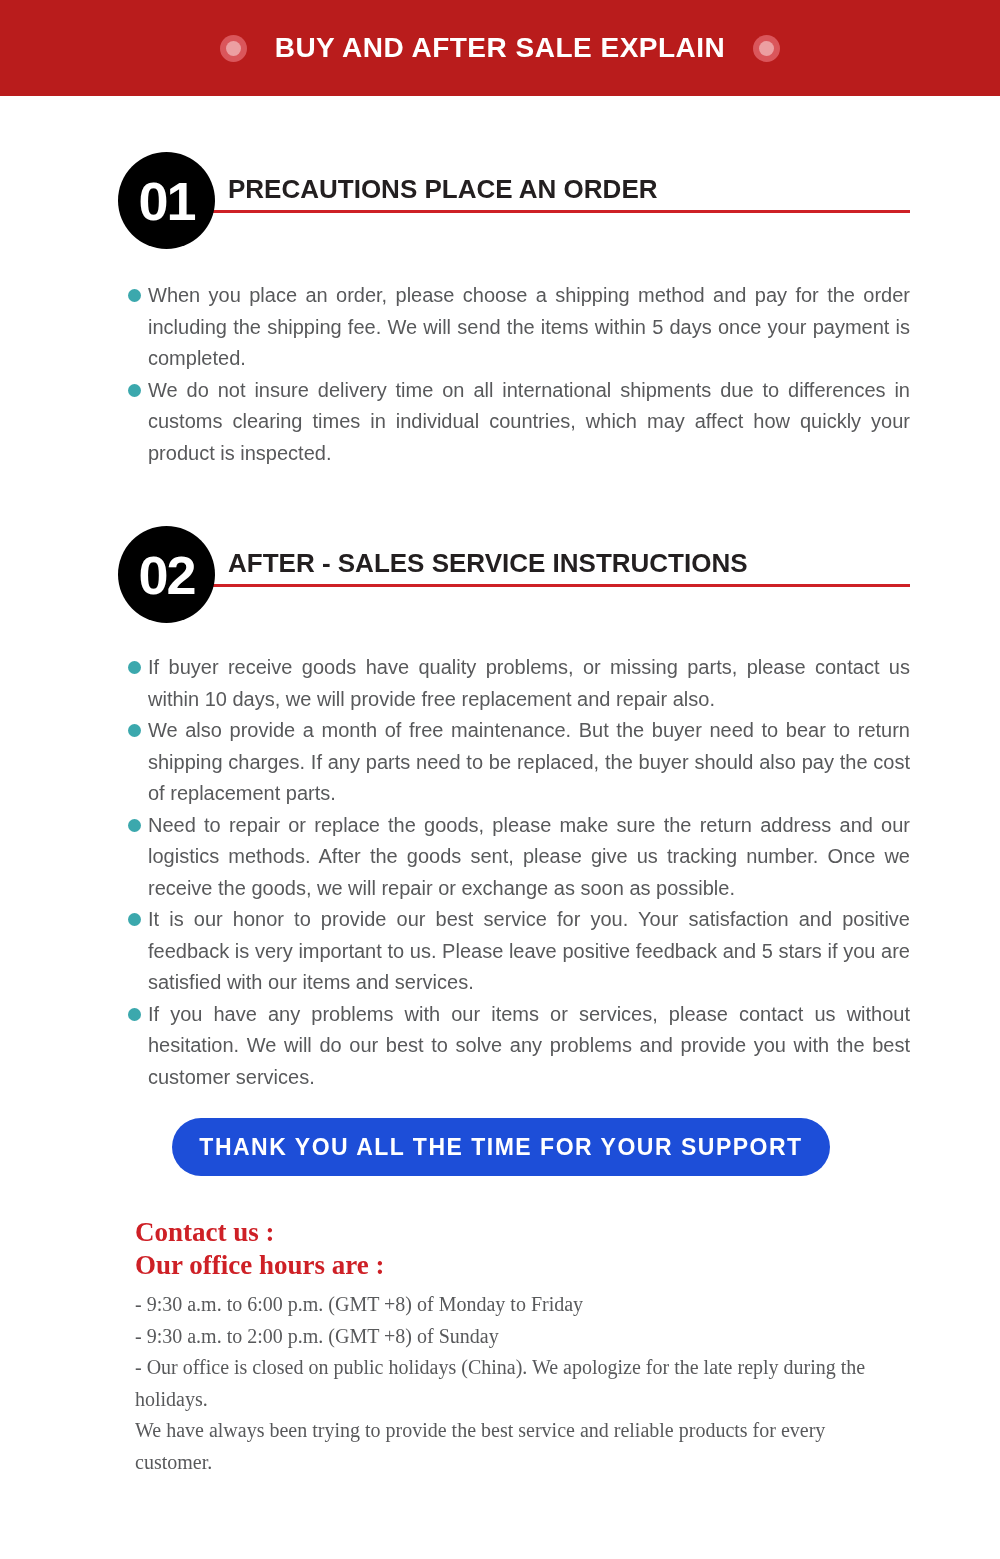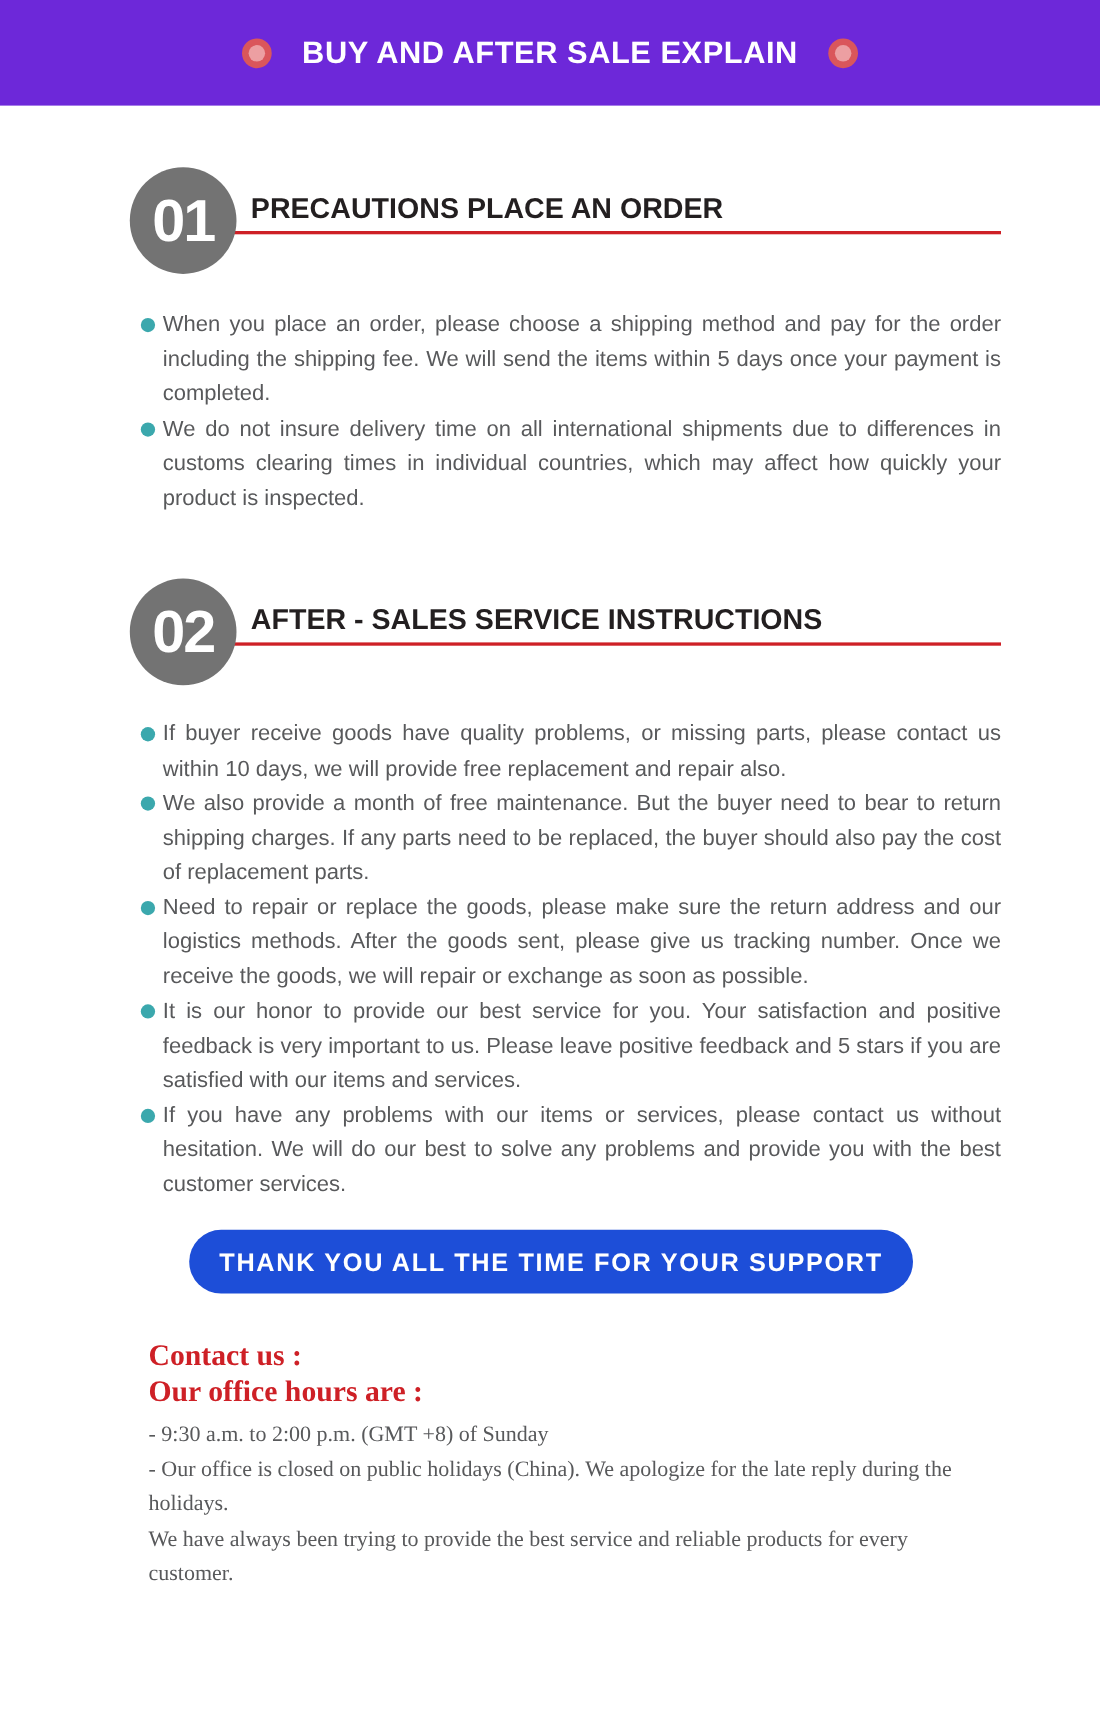--- a/index.html
+++ b/index.html
@@ -8,21 +8,21 @@
     position: relative;
     width: 1000px;
     height: 1559px;
     background: #ffffff;
     overflow: hidden;
     margin: 0 auto;
   }
   
   .header-bar {
     height: 96px;
-    background: #6d28d9;
+    background: #b91c1c;
     display: flex;
     align-items: center;
     justify-content: center;
     gap: 28px;
   }
   .header-title {
     color: #ffffff;
     font-size: 28px;
     font-weight: bold;
     letter-spacing: 0.5px;
@@ -44,21 +44,21 @@
     position: relative;
     margin-left: 118px;
     margin-right: 90px;
     height: 97px;
   }
   .section-badge {
     position: absolute;
     left: 0; top: 0;
     width: 97px; height: 97px;
     border-radius: 50%;
-    background: #737373;
+    background: #000000;
     color: #ffffff;
     font-size: 54px;
     font-weight: bold;
     letter-spacing: -2px;
     display: flex; align-items: center; justify-content: center;
     z-index: 2;
   }
   .section-underline {
     position: absolute;
     left: 90px; right: 0;
@@ -198,19 +198,20 @@
       <span class="bullet-text">If you have any problems with our items or services, please contact us without hesitation. We will do our best to solve any problems and provide you with the best customer services.</span>
     </div>
   </div>
 
   <div class="support-banner">THANK YOU ALL THE TIME FOR YOUR SUPPORT</div>
 
   <div class="contact-block">
     <div class="contact-heading">Contact us :</div>
     <div class="contact-heading">Our office hours are :</div>
     <div class="office-hours">
+      <div class="hours-line">- 9:30 a.m. to 6:00 p.m. (GMT +8) of Monday to Friday</div>
       <div class="hours-line">- 9:30 a.m. to 2:00 p.m. (GMT +8) of Sunday</div>
       <div class="hours-line">- Our office is closed on public holidays (China). We apologize for the late reply during the holidays.</div>
       <div class="closing-note">We have always been trying to provide the best service and reliable products for every customer.</div>
     </div>
   </div>
 
 </div>
 
 </body></html>

